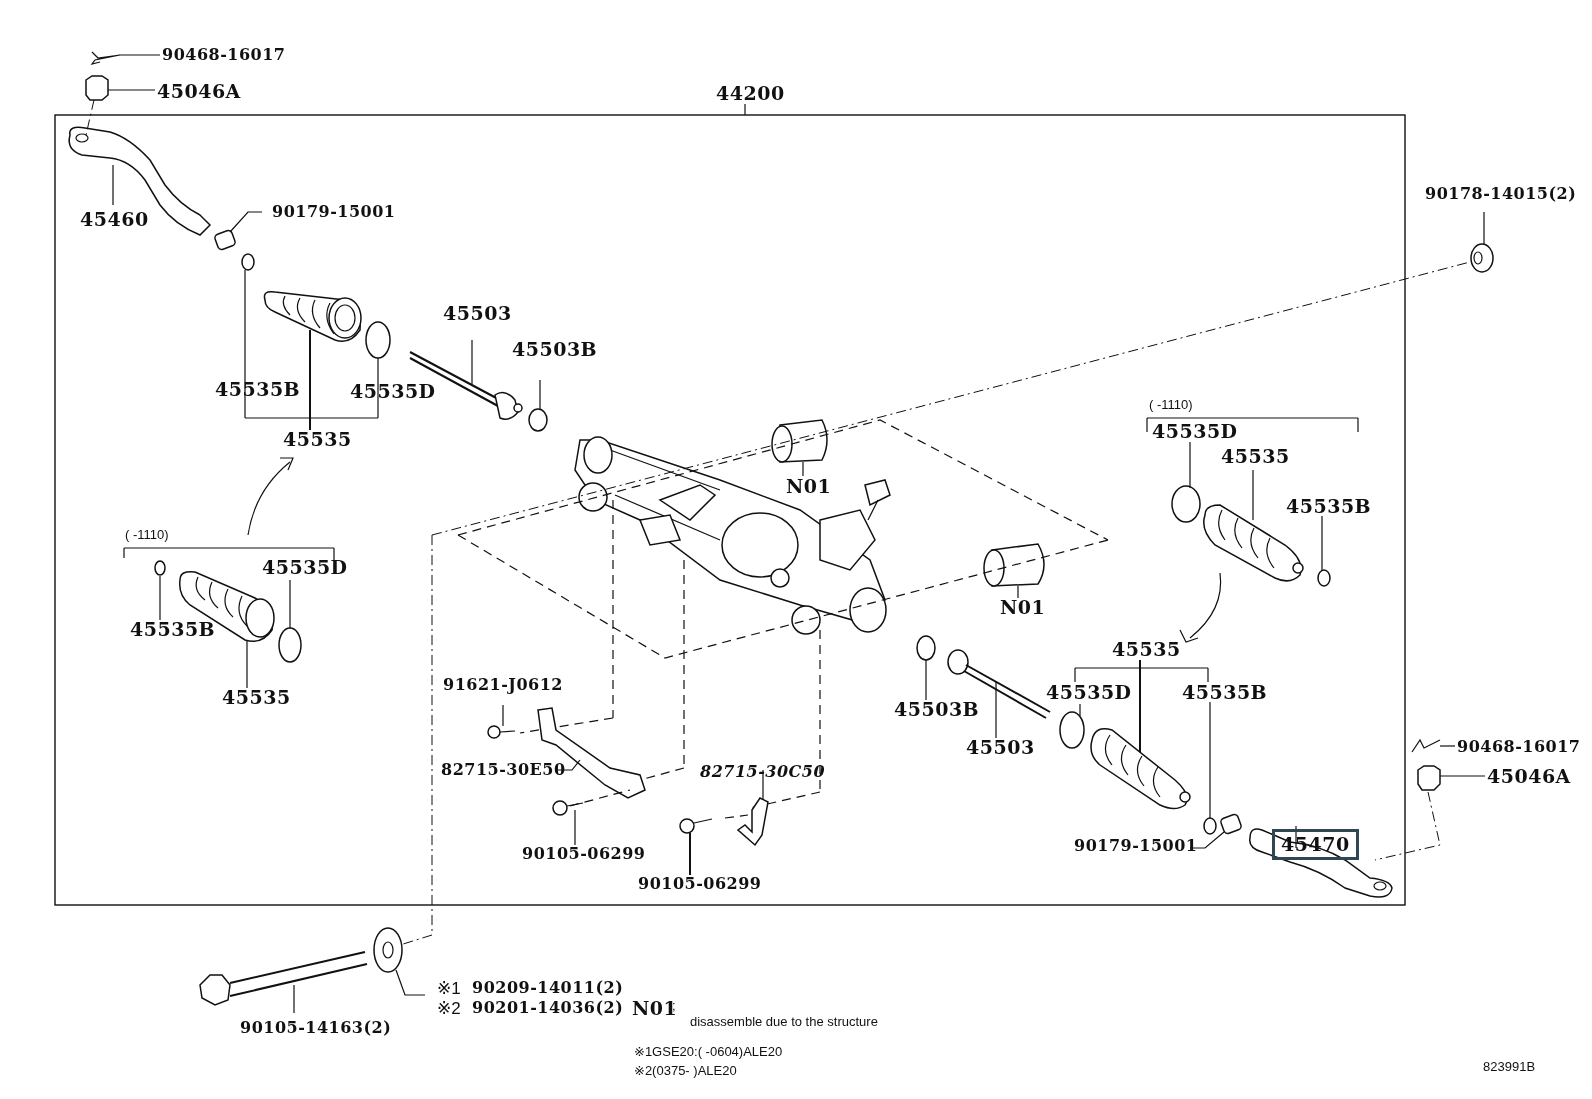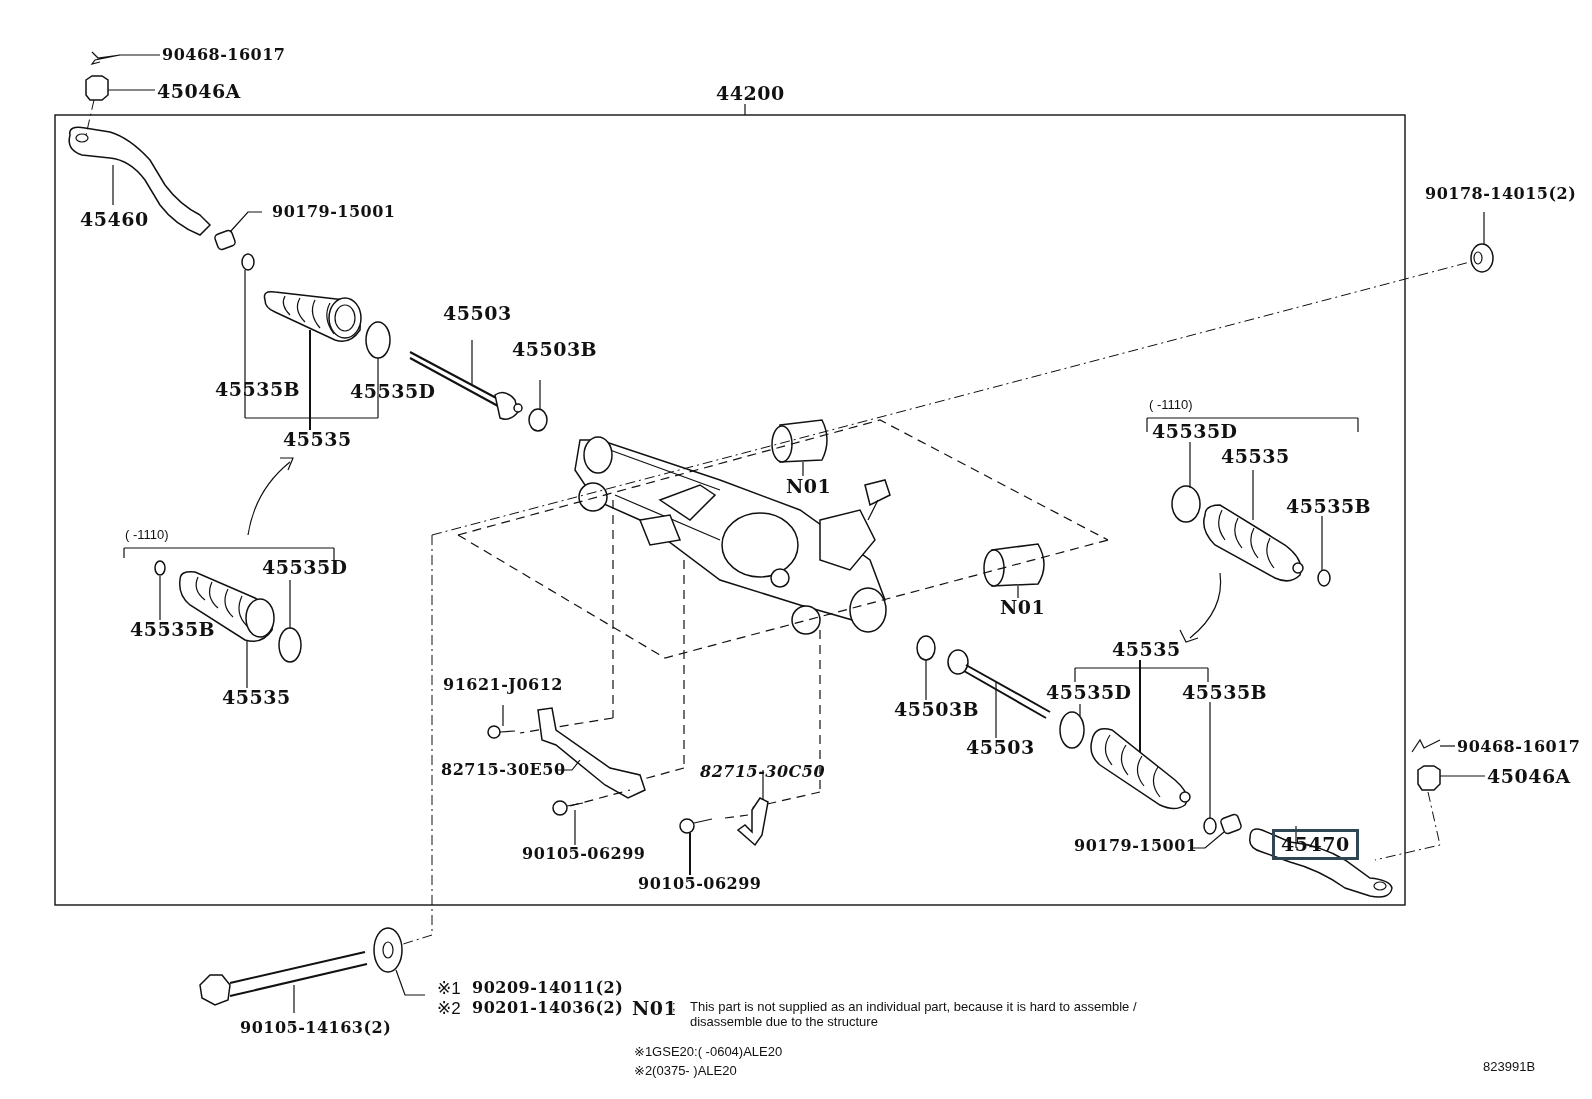--- a/index.html
+++ b/index.html
@@ -255,18 +255,17 @@
 <span class="lbl sm" style="left:1074px;top:838px;">90179-15001</span>
 <span class="lbl sm" style="left:240px;top:1020px;">90105-14163(2)</span>
 
 <span class="thin" style="left:437px;top:980px;font-size:17px;">※1</span>
 <span class="lbl sm" style="left:472px;top:980px;text-align:right;">90209-14011(2)</span>
 <span class="thin" style="left:437px;top:1000px;font-size:17px;">※2</span>
 <span class="lbl sm" style="left:472px;top:1000px;">90201-14036(2)</span>
 
 <span class="lbl" style="left:632px;top:999px;">N01</span>
 <span class="thin" style="left:672px;top:999px;">;</span>
-<span class="thin" style="left:690px;top:1000px;">This part is not supplied as an individual part, because it is hard to assemble /</span>
 <span class="thin" style="left:690px;top:1015px;text-align:right;">disassemble due to the structure</span>
 <span class="thin" style="left:634px;top:1045px;">※1GSE20:(       -0604)ALE20</span>
 <span class="thin" style="left:634px;top:1064px;">※2(0375-       )ALE20</span>
 <span class="thin" style="left:1483px;top:1060px;">823991B</span>
 </div>
 
 </body></html>

